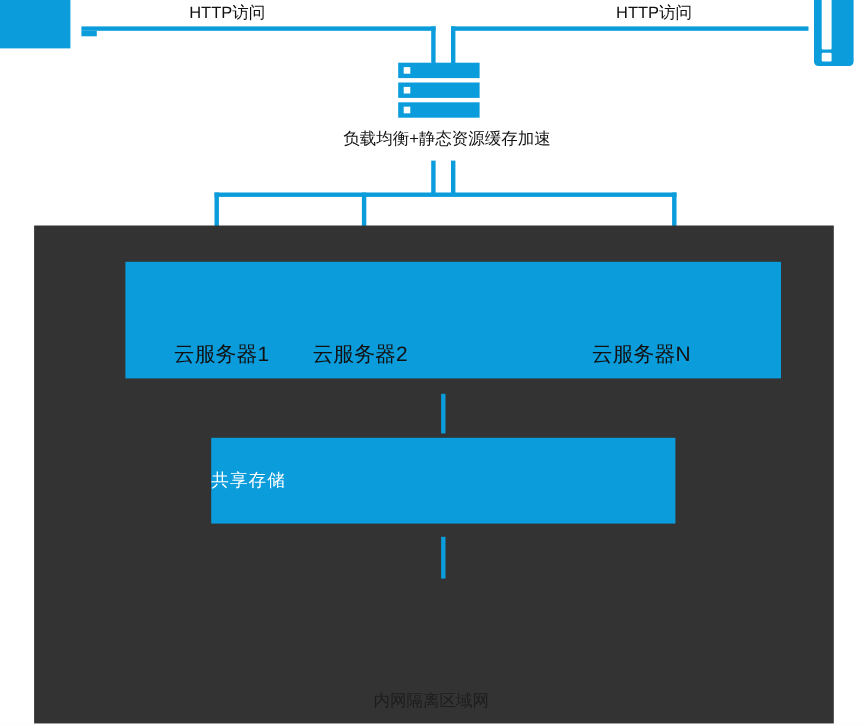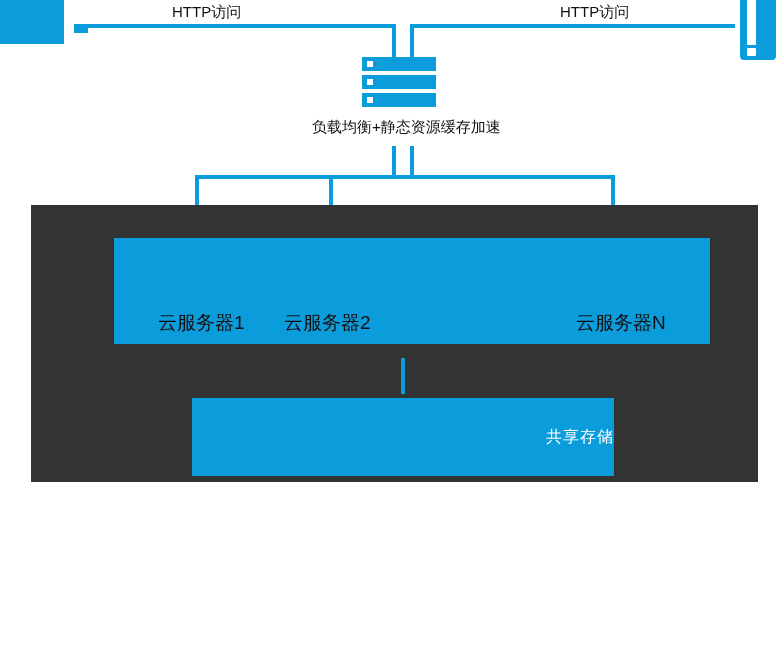--- a/index.html
+++ b/index.html
@@ -7,21 +7,21 @@
     margin: 0;
     padding: 0;
     background: #ffffff;
   }
   body {
     font-family: "Liberation Sans", "DejaVu Sans", sans-serif;
   }
   #stage {
     position: relative;
     width: 784px;
-    height: 482px;
+    height: 658px;
     background: #ffffff;
     overflow: hidden;
   }
   .dark-zone  { position: absolute; background: #333333; }
   .line-h     { position: absolute; background: #0b9cdc; height: 4px; }
   .line-v     { position: absolute; background: #0b9cdc; width: 4px; }
 
   
   #pc-icon {
     position: absolute;
@@ -91,21 +91,21 @@
   }
   .label.cn { font-size: 15px; }
 
   
   .node-box {
     position: absolute;
     background: #0b9cdc;
     color: #ffffff;
     display: flex;
     align-items: center;
-    justify-content: flex-end;
+    justify-content: flex-start;
     font-size: 16px;
     letter-spacing: 1px;
   }
   #servers-box {
     left: 114px; top: 238px;
     width: 596px; height: 106px;
   }
   #storage-box {
     left: 192px; top: 398px;
     width: 422px; height: 78px;
@@ -118,21 +118,21 @@
   .server-name {
     position: absolute;
     top: 313px;
     font-size: 19px;
     color: #111111;
     white-space: nowrap;
     line-height: 1;
   }
   #server-name-1 { left: 158px; }
   #server-name-2 { left: 284px; }
-  #server-name-n { left: 576px; }
+  #server-name-n { left: 538px; }
 
   #zone-caption {
     position: absolute;
     left: 0; right: 0;
     top: 630px;
     text-align: center;
     font-size: 15px;
     color: #1d1d1d;
     line-height: 1;
   }

